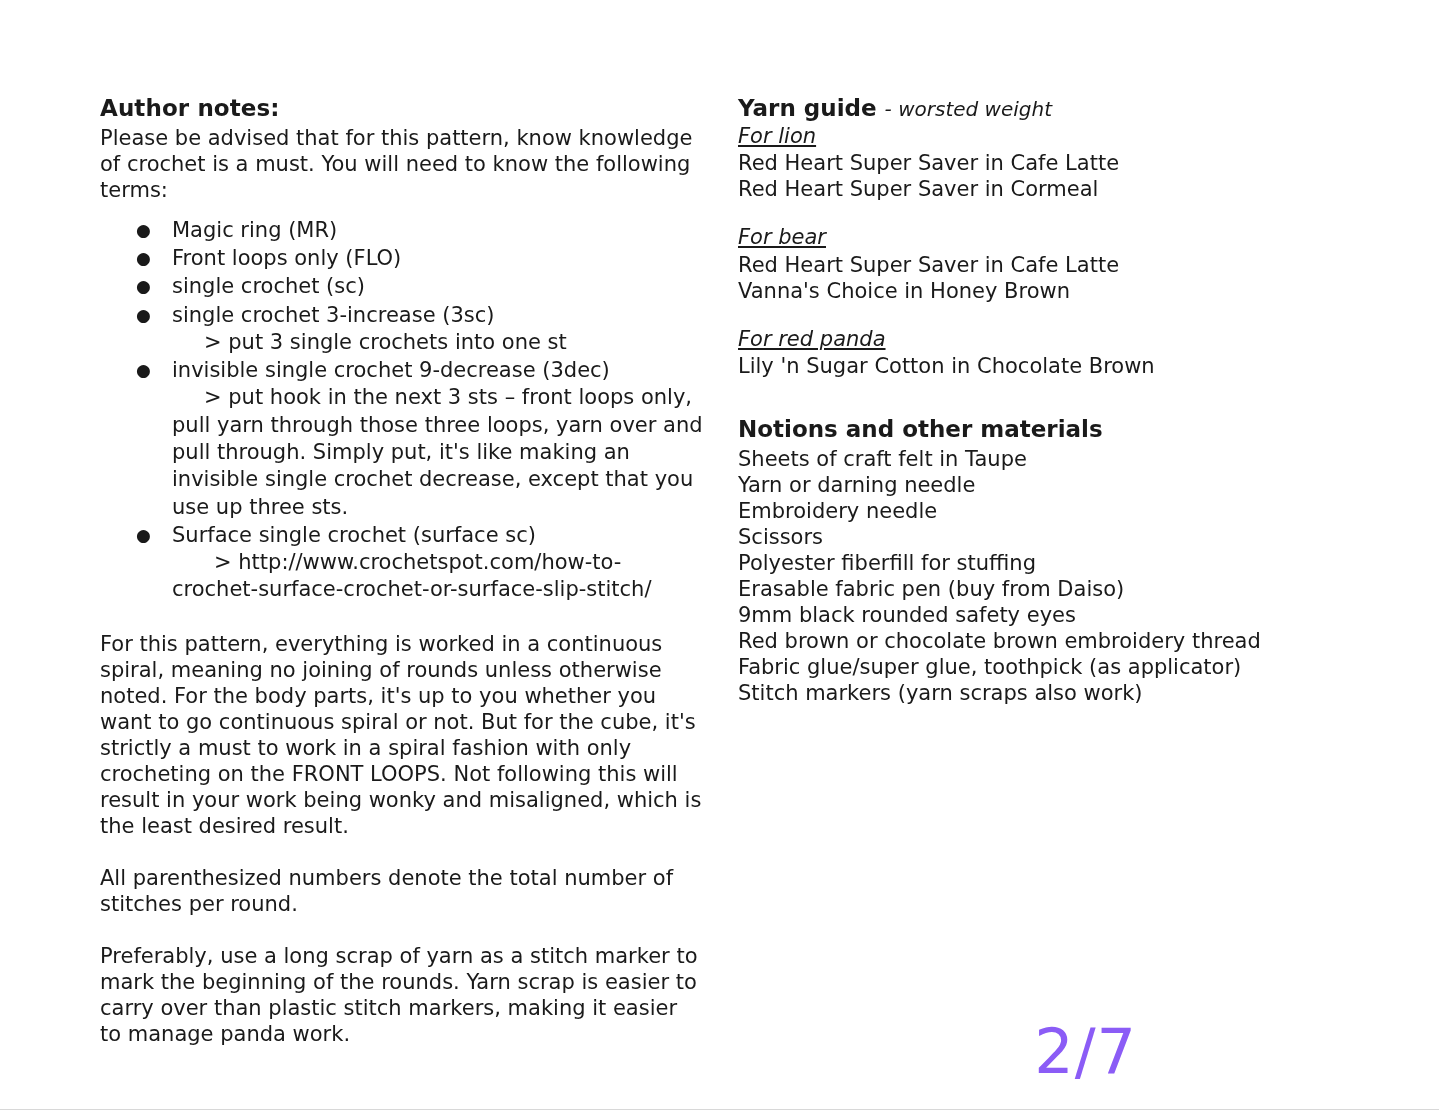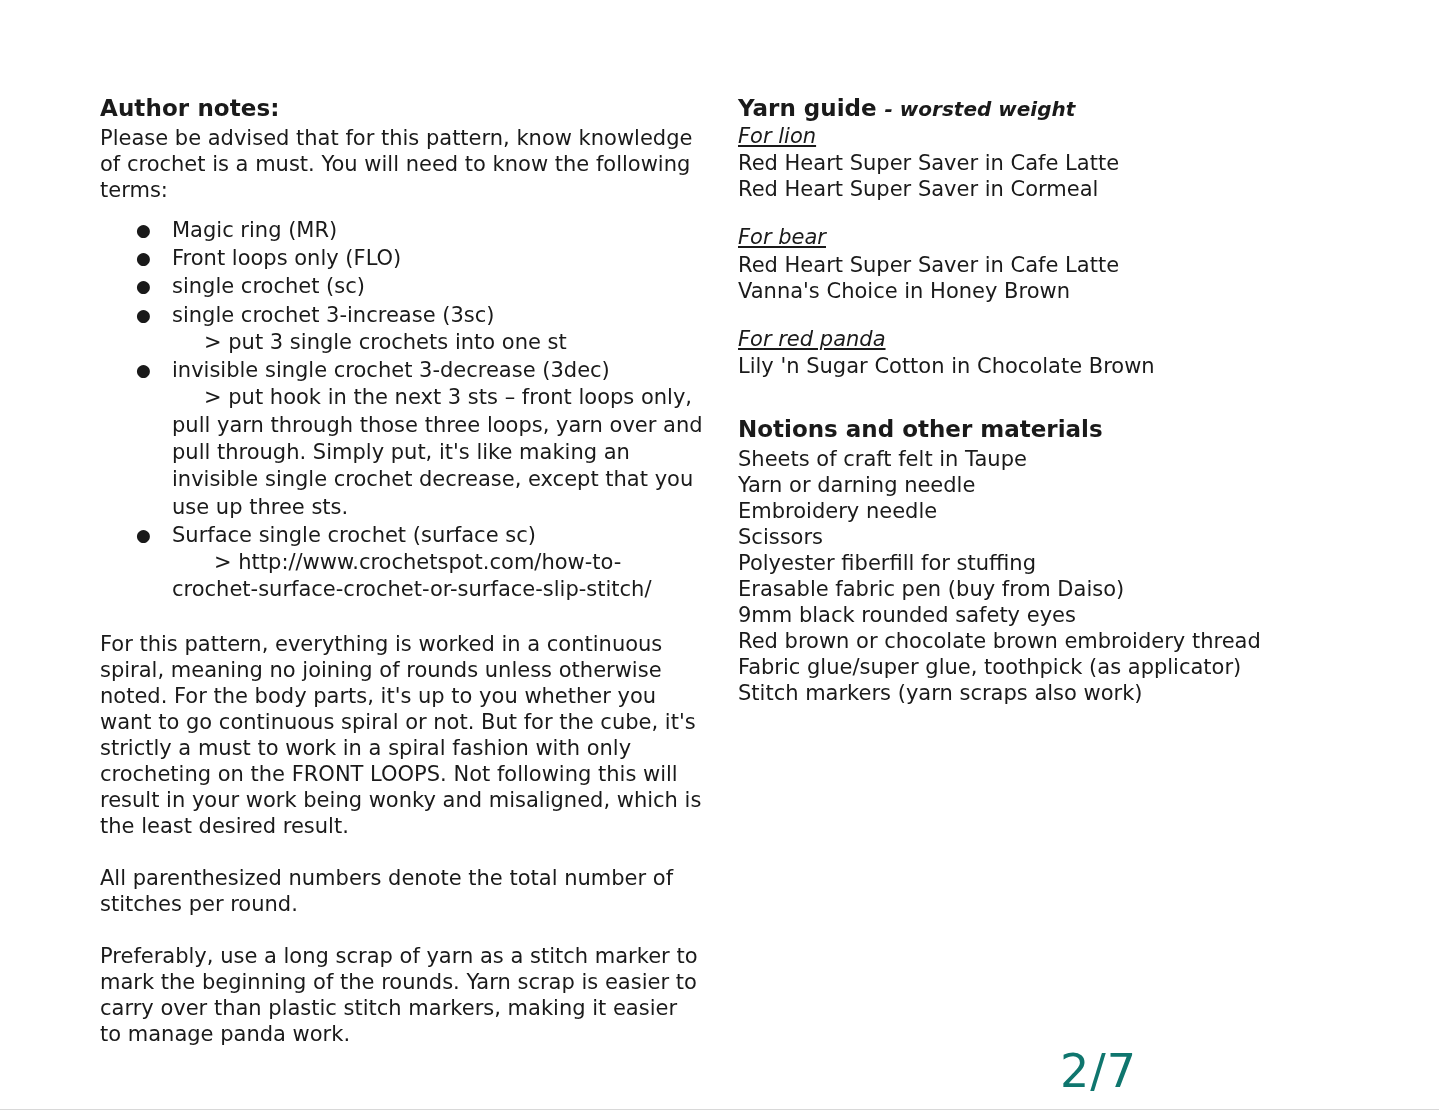--- a/index.html
+++ b/index.html
@@ -92,21 +92,21 @@
   }
 
   .right-head {
     font-size: 23px;
     font-weight: bold;
     margin: 0;
     line-height: 1.26;
   }
   .right-head .sub {
     font-size: 20px;
-    font-weight: bold;
+    font-weight: normal;
     font-style: italic;
   }
   .yarn-group-title {
     font-size: 21px;
     font-style: italic;
     text-decoration: underline;
     margin: 0;
     line-height: 1.3;
   }
   .yarn-line {
@@ -124,23 +124,23 @@
   }
   .notion-line {
     font-size: 21px;
     line-height: 1.24;
     margin: 0;
   }
 
   .page-number {
     position: absolute;
     right: 82px;
-    bottom: 18px;
-    font-size: 46px;
-    color: #0f766e;
+    bottom: 28px;
+    font-size: 62px;
+    color: #8b5cf6;
     font-family: "DejaVu Sans", sans-serif;
     letter-spacing: 1px;
   }
 </style>
 </head>
 <body>
 
 <div class="page">
 
   <div class="columns">
@@ -164,21 +164,21 @@
           <span class="bullet">●</span>
           <span>single crochet (sc)</span>
         </li>
         <li>
           <span class="bullet">●</span>
           <span>single crochet 3-increase (3sc)</span>
           <span class="subnote">&gt; put 3 single crochets into one st</span>
         </li>
         <li>
           <span class="bullet">●</span>
-          <span>invisible single crochet 3-decrease (3dec)</span>
+          <span>invisible single crochet 9-decrease (3dec)</span>
           <span class="subnote-wrap" style="display:block; text-indent:32px;">&gt; put hook in the next 3 sts – front loops only, pull yarn through those three loops, yarn over and pull through. Simply put, it's like making an invisible single crochet decrease, except that you use up three sts.</span>
         </li>
         <li>
           <span class="bullet">●</span>
           <span>Surface single crochet (surface sc)</span>
           <span class="subnote-wrap" style="display:block; text-indent:42px;">&gt; http://www.crochetspot.com/how-to-crochet-surface-crochet-or-surface-slip-stitch/</span>
         </li>
       </ul>
 
       <div class="gap-md"></div>

